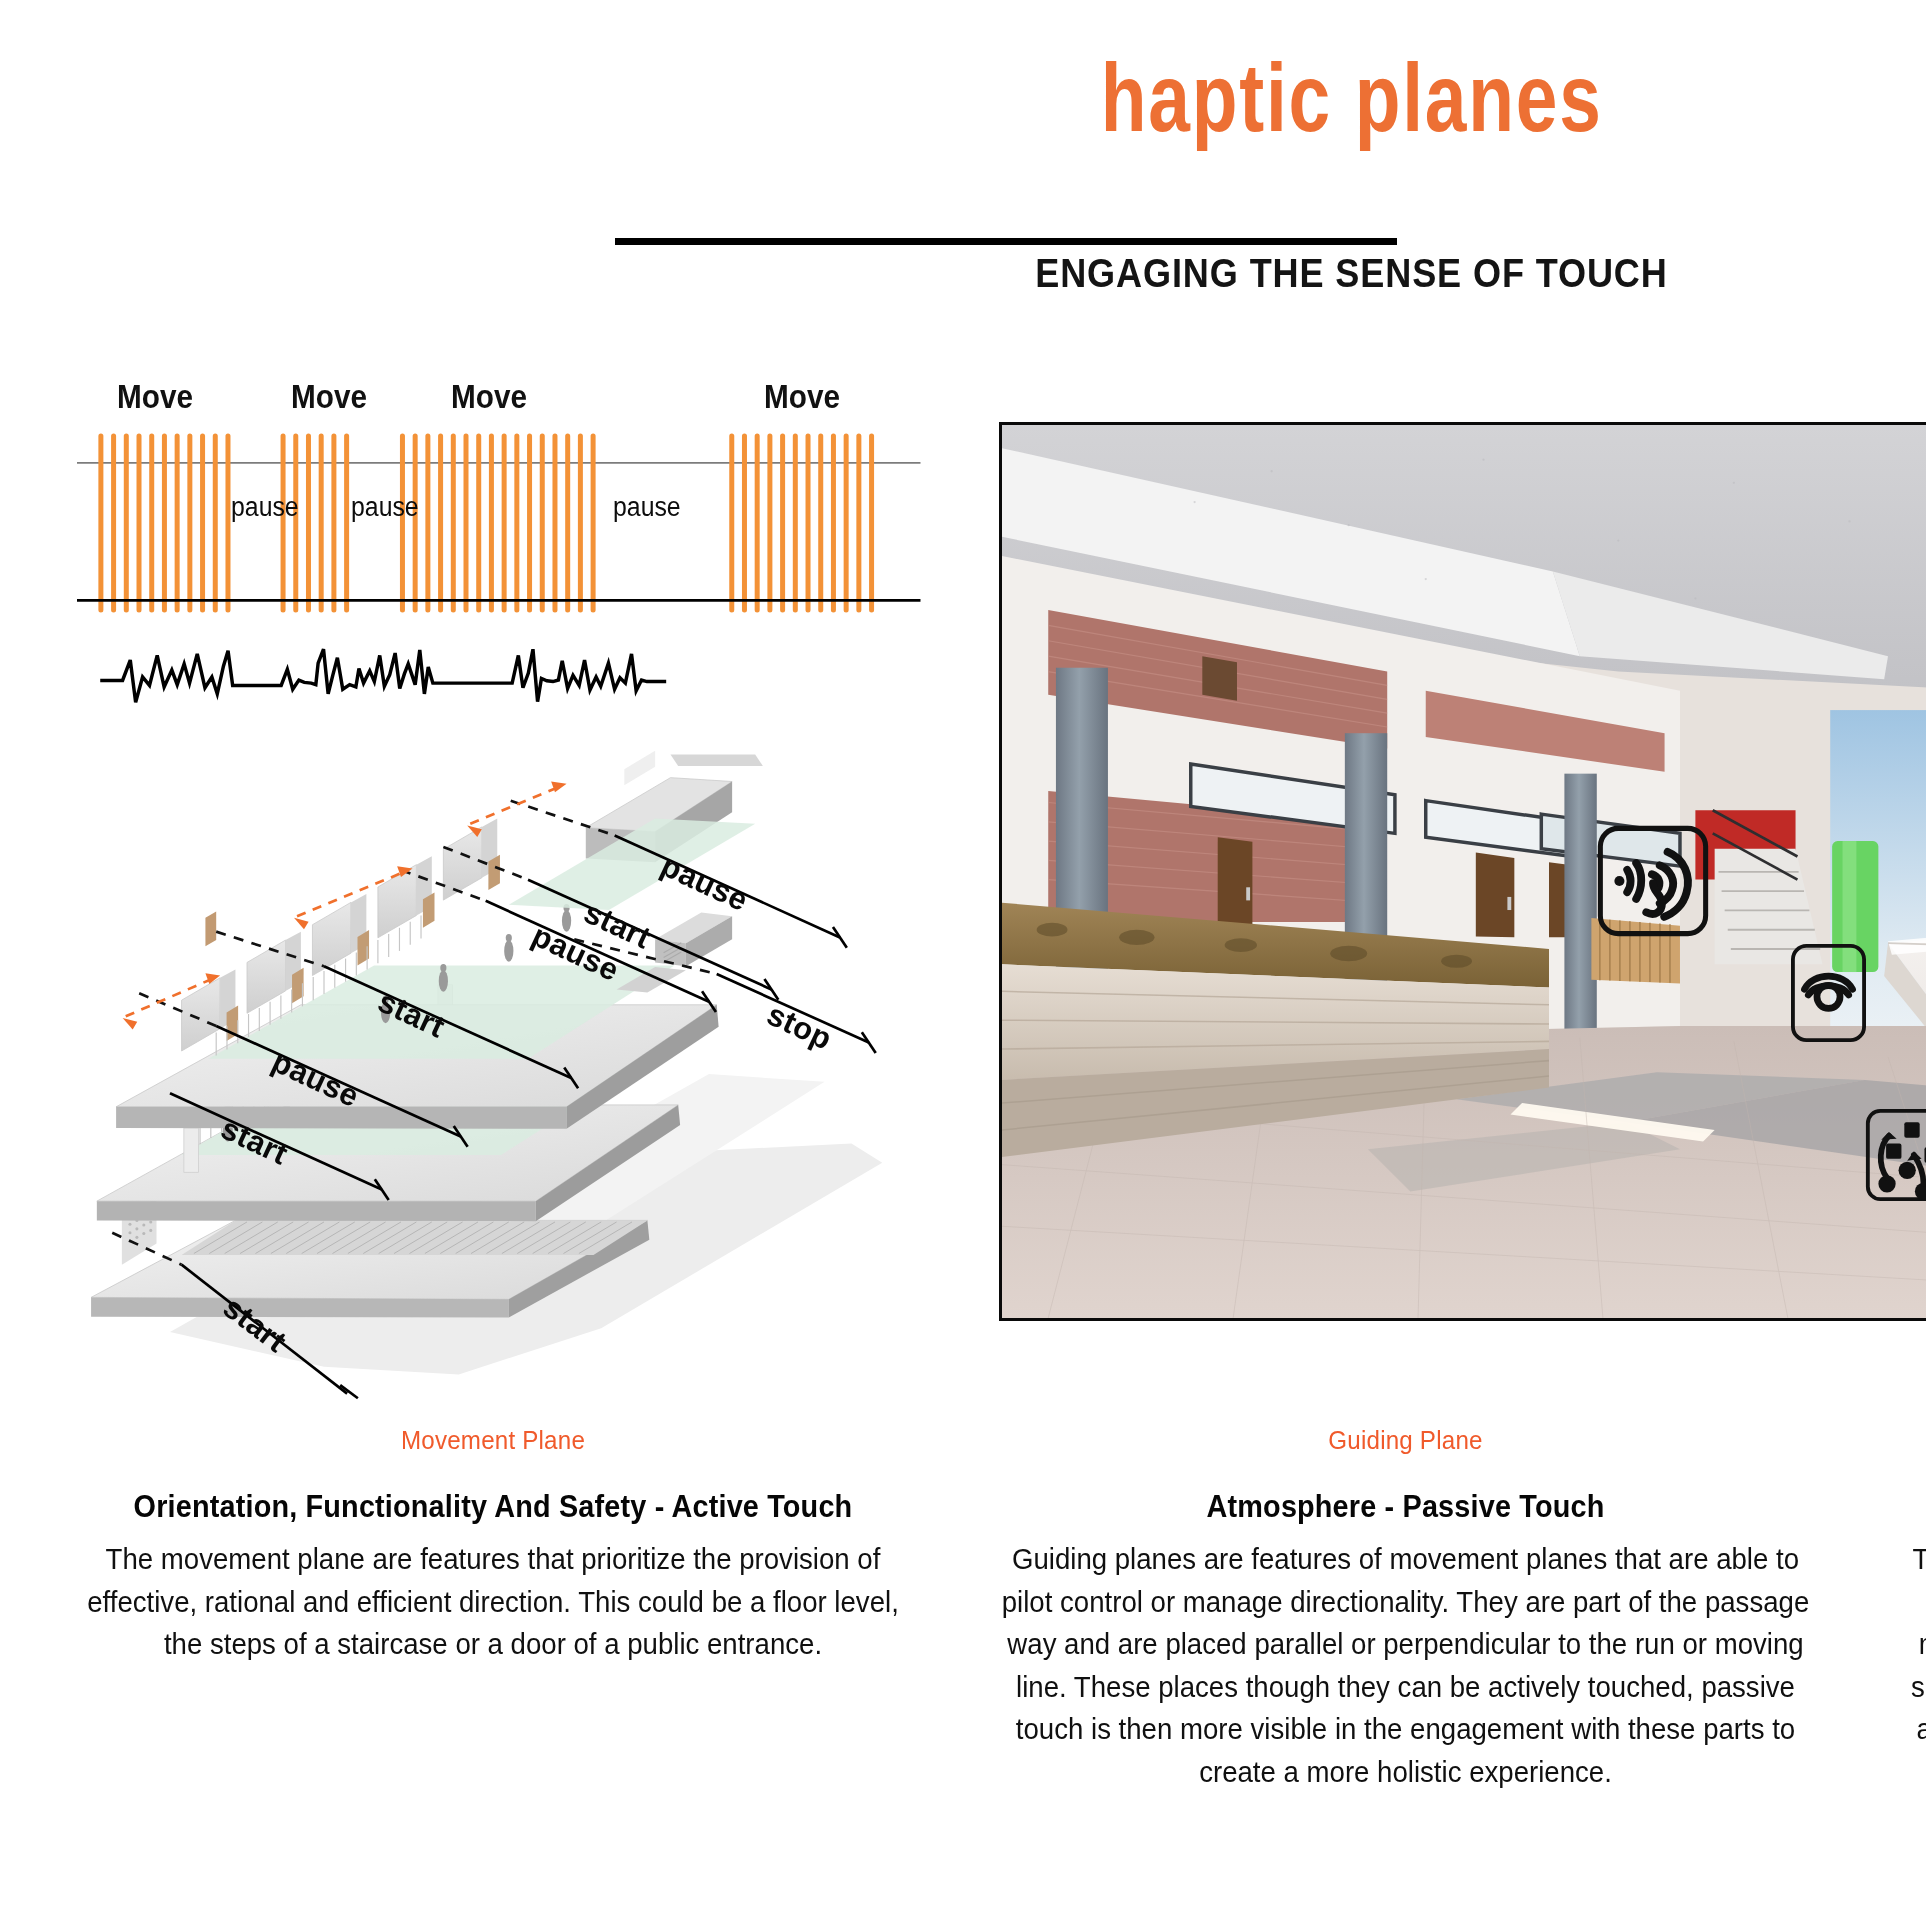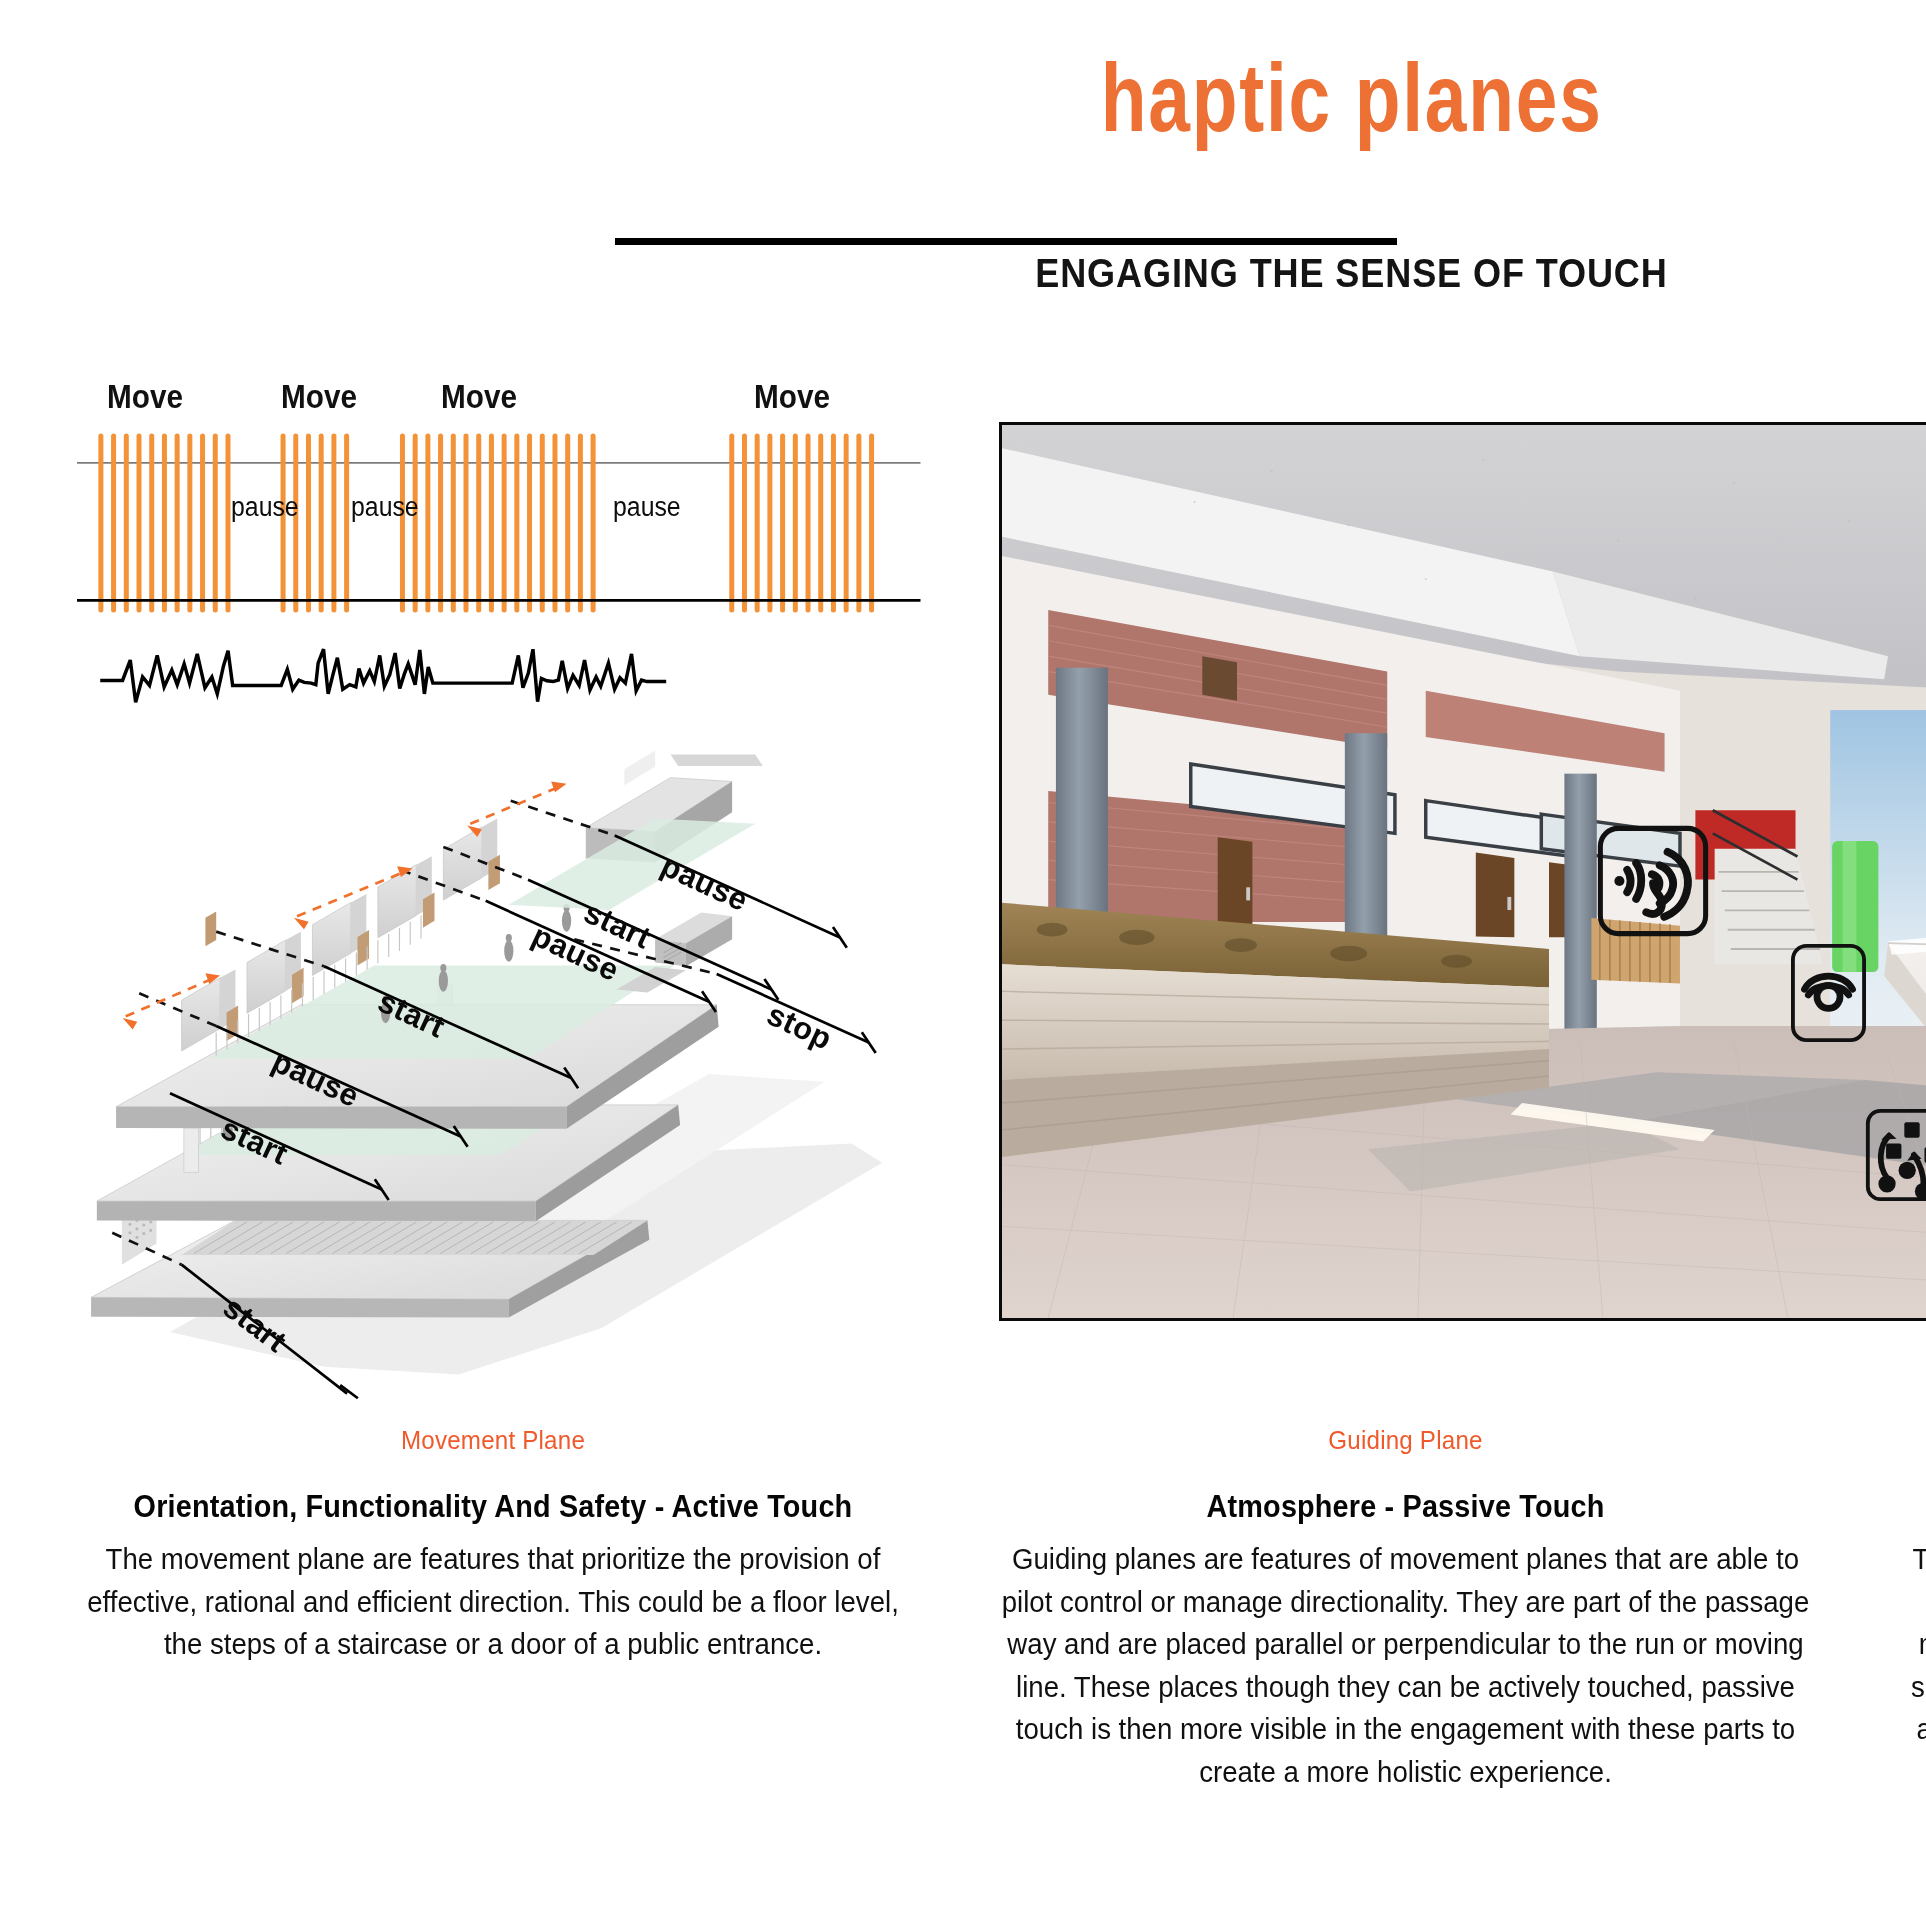--- a/index.html
+++ b/index.html
@@ -38,21 +38,21 @@
     font-family: "Liberation Sans Narrow", "Liberation Sans", sans-serif;
     font-weight: 700;
     font-size: 41px;
     letter-spacing: 1px;
     color: #141414;
     transform: scaleX(0.88);
   }
 
   
   .pulse-block { position: absolute; left: 77px; top: 378px; width: 882px; height: 316px; }
-  .pulse-moves { position: absolute; left: 7px; top: 0; width: 882px; height: 50px; }
+  .pulse-moves { position: absolute; left: 17px; top: 0; width: 882px; height: 50px; }
   .move-label {
     position: absolute; top: 0;
     font-family: "Liberation Sans Narrow", "Liberation Sans", sans-serif;
     font-weight: 700; font-size: 33px; color: #111;
     transform: scaleX(0.9); transform-origin: left top;
     white-space: nowrap;
   }
   .pulse-canvas { position: absolute; left: 0; top: 50px; width: 882px; height: 193px; }
   .pulse-canvas svg { display: block; }
   .pause-label {

